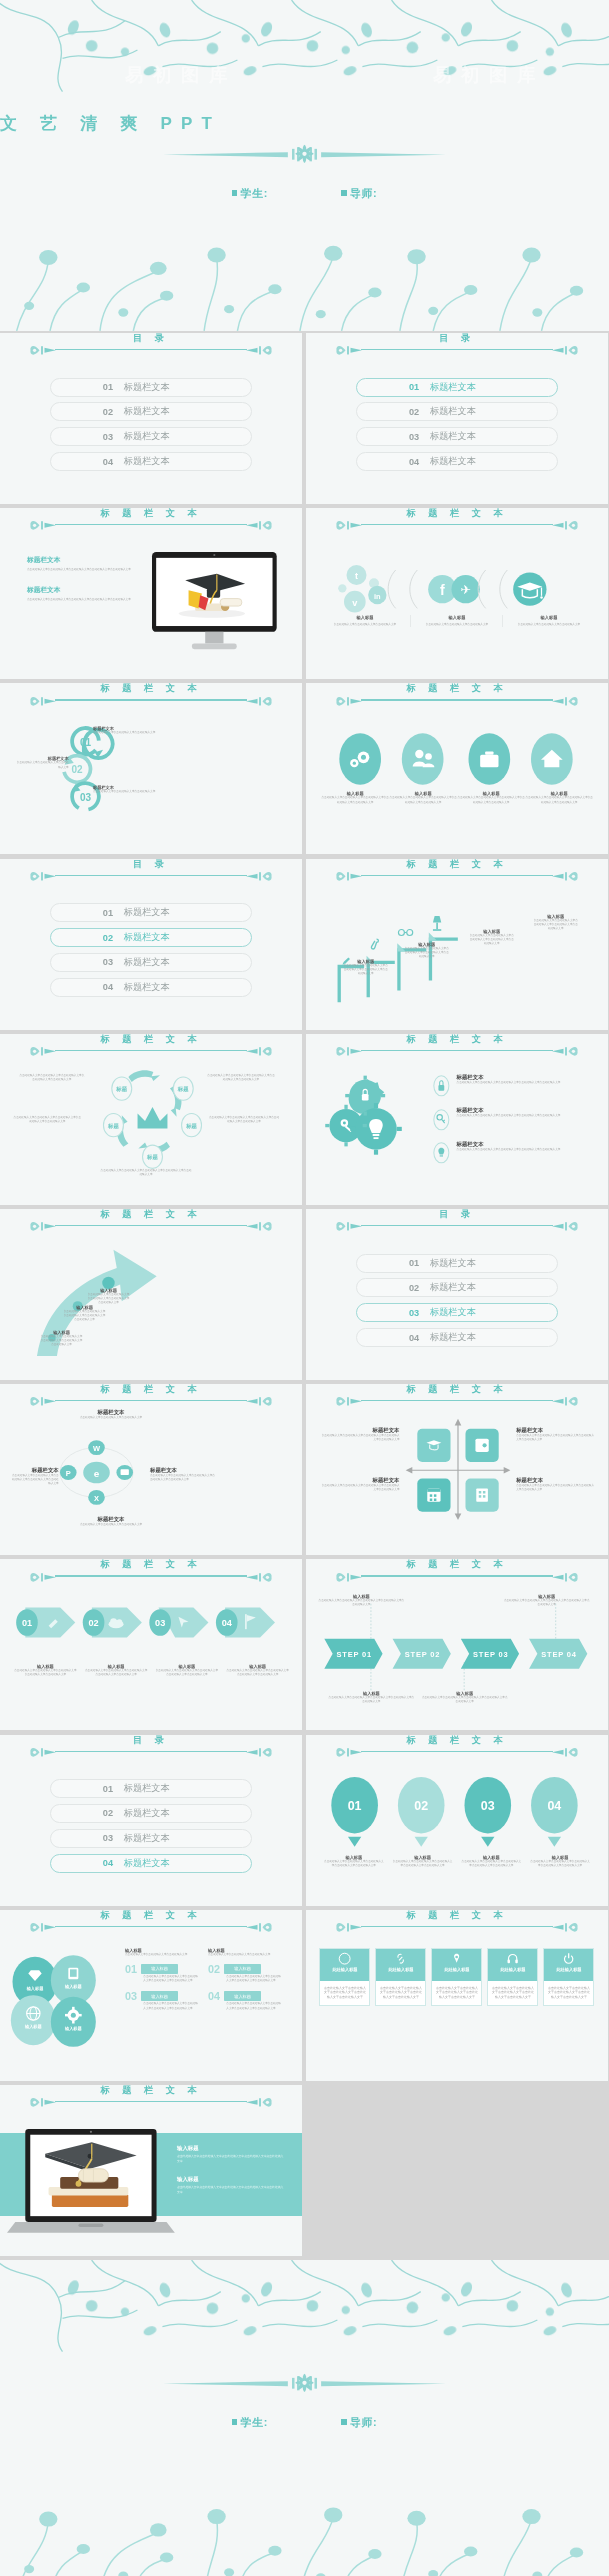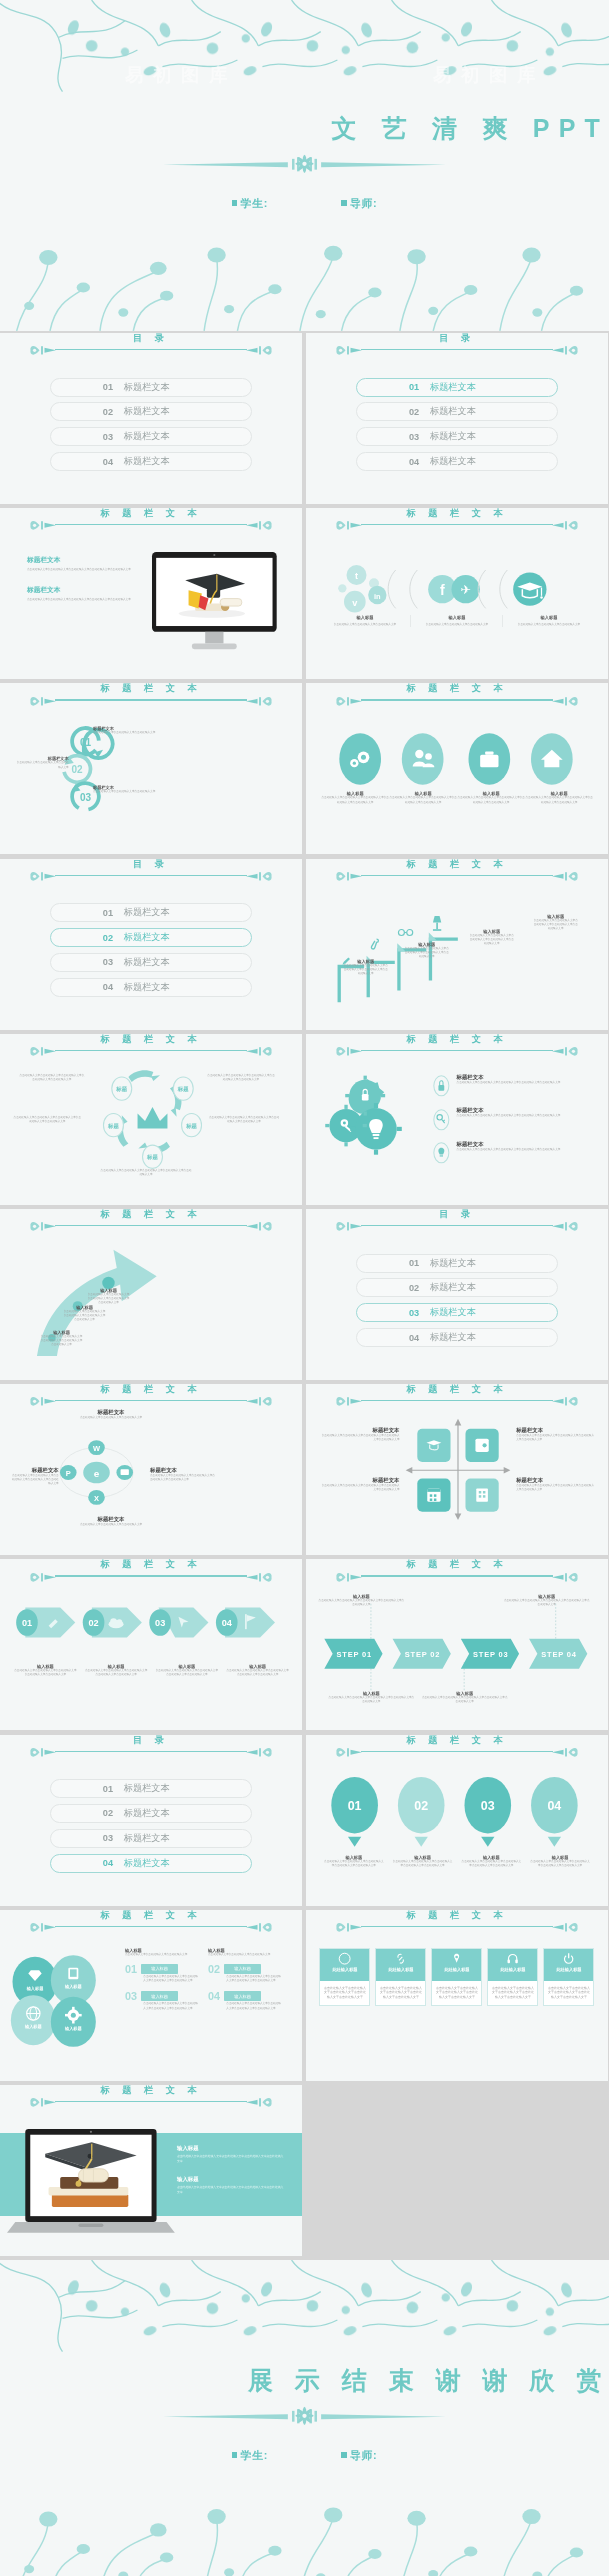--- a/index.html
+++ b/index.html
@@ -18,21 +18,21 @@
 
   
   .hdr { position:relative; height:33px; margin-top:0; display:flex; align-items:flex-start; justify-content:center; }
   .hdr .htxt { font-size:9.2px; color:#5cc2bd; letter-spacing:5px; font-weight:700; line-height:10px; margin-bottom:0.8px; }
   .hdr .hline { position:absolute; top:16px; left:50%; transform:translateX(-50%); width:192px; height:1.2px; background:#7fcfcb;}
   .hdr .orn { position:absolute; top:9.2px; width:28px; height:16.7px; }
   .hdr .orn.l { left:50%; margin-left:-123px; }
   .hdr .orn.r { left:50%; margin-left:95px; }
 
   
-  .cover-title { font-size:25px; color:#6ec9c4; font-weight:700; letter-spacing:9.2px; text-align:right; }
+  .cover-title { font-size:17px; color:#6ec9c4; font-weight:700; letter-spacing:9.2px; text-align:left; }
   .cover-div { width:283px; height:21.7px; margin:8.3px auto 0; position:relative; }
   .cover-sub { margin-top:21.7px; text-align:center; color:#62c4c0; font-size:10.8px; font-weight:700; letter-spacing:0.8px; }
   .cover-sub span { display:inline-block; }
   .cover-sub .bul { width:5.8px; height:5.8px; background:#62c4c0; display:inline-block; margin-right:3.3px; vertical-align:0.8px;}
   .gap-80 { display:inline-block; width:65px; }
 
   
   .cat-wrap { padding:11.7px 50px 0; }
   .cat-item { height:19px; border:0.8px solid #e2e6e6; border-radius:10px; background:#f7f9f9;
               display:flex; align-items:center; margin-bottom:5.8px; color:#9aa3a3; font-size:9.2px; }
@@ -1402,21 +1402,20 @@
         <ellipse cx="680" cy="36" rx="6" ry="9" transform="rotate(-20 680 36)"></ellipse>
         <ellipse cx="180" cy="85" rx="5" ry="8" transform="rotate(70 180 85)"></ellipse>
         <ellipse cx="300" cy="85" rx="5" ry="8" transform="rotate(70 300 85)"></ellipse>
         <ellipse cx="420" cy="85" rx="5" ry="8" transform="rotate(70 420 85)"></ellipse>
         <ellipse cx="540" cy="85" rx="5" ry="8" transform="rotate(70 540 85)"></ellipse>
         <ellipse cx="660" cy="85" rx="5" ry="8" transform="rotate(70 660 85)"></ellipse>
       </g>
     </svg>
 
     <div style="position:absolute;top:104px;width:100%;">
-      <div class="cover-title" style="letter-spacing:7.5px;">展 示 结 束   谢 谢 欣 赏</div>
       <div class="cover-div">
         <svg width="283" height="21.7" viewBox="0 0 340 26">
           <path d="M0,14 L150,11 L150,17 Z" fill="#9ad8d5"></path>
             <path d="M340,14 L190,11 L190,17 Z" fill="#9ad8d5"></path>
           <rect x="155" y="7" width="3" height="13" fill="#9ad8d5"></rect>
             <rect x="161" y="5" width="3" height="17" fill="#9ad8d5"></rect>
           <rect x="176" y="5" width="3" height="17" fill="#9ad8d5"></rect>
             <rect x="182" y="7" width="3" height="13" fill="#9ad8d5"></rect>
           <g fill="#8ed3d0" transform="translate(170,13)">
             <ellipse rx="2.6" ry="11"></ellipse>

